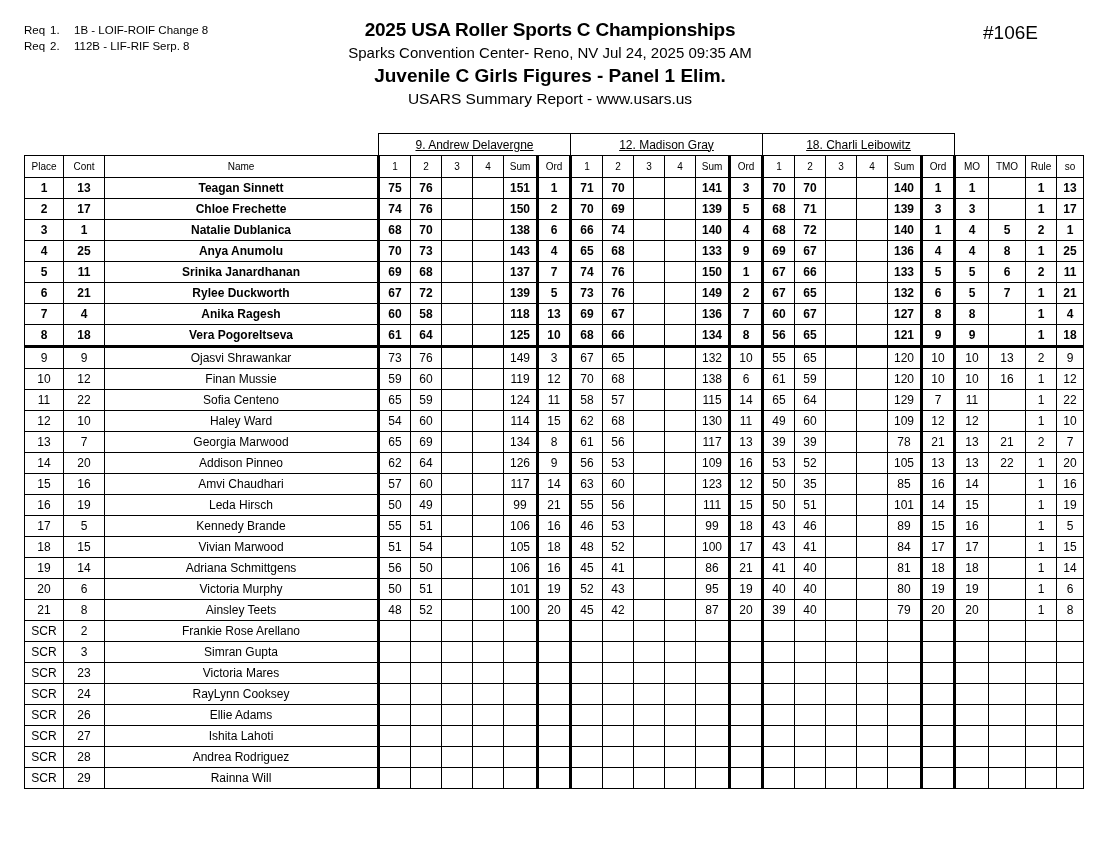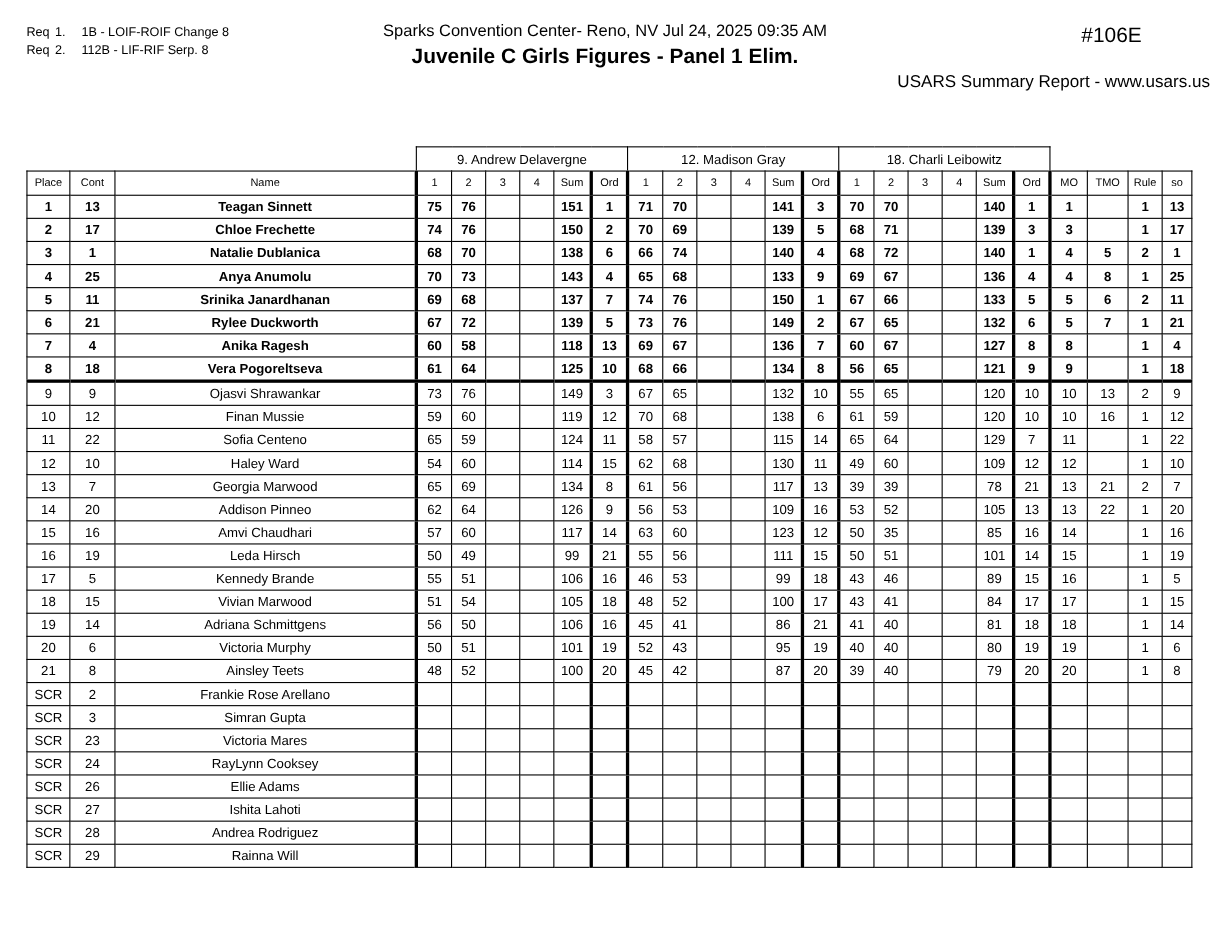--- a/index.html
+++ b/index.html
@@ -56,21 +56,20 @@
   }
   .title-3 {
     font-size: 19px;
     font-weight: bold;
     line-height: 25px;
   }
   .title-4 {
     font-size: 15.5px;
     font-weight: normal;
     line-height: 22px;
-    text-align: right;
   }
 
   .event-code {
     position: absolute;
     right: 62px;
     top: 22px;
     font-size: 19px;
     font-weight: normal;
   }
 
@@ -94,20 +93,21 @@
     text-align: center;
     vertical-align: middle;
     overflow: hidden;
     white-space: nowrap;
   }
 
   
   tr.judge-row td {
     height: 21px;
     border: 1px solid #000;
+    text-decoration: underline;
   }
   td.judge-name {
     text-align: left;
     padding-left: 6px;
     font-size: 11.5px;
   }
   td.nb { border: none !important; }
 
   tr.head-row td {
     height: 21px;
@@ -179,20 +179,21 @@
   <div class="req-block">
     <span class="req-line">
       <span class="req-word">Req</span><span class="req-num">1.</span><span>1B - LOIF-ROIF Change 8</span>
     </span>
     <span class="req-line">
       <span class="req-word">Req</span><span class="req-num">2.</span><span>112B - LIF-RIF Serp. 8</span>
     </span>
   </div>
 
   <div class="title-block">
+    <div class="title-1">2025 USA Roller Sports C Championships</div>
     <div class="title-2">Sparks Convention Center- Reno, NV  Jul 24, 2025  09:35 AM</div>
     <div class="title-3">Juvenile C Girls Figures - Panel 1 Elim.</div>
     <div class="title-4">USARS Summary Report - www.usars.us</div>
   </div>
 
   <div class="event-code">#106E</div>
 
   <div class="table-wrap">
     <table class="sheet">
       <tbody>

